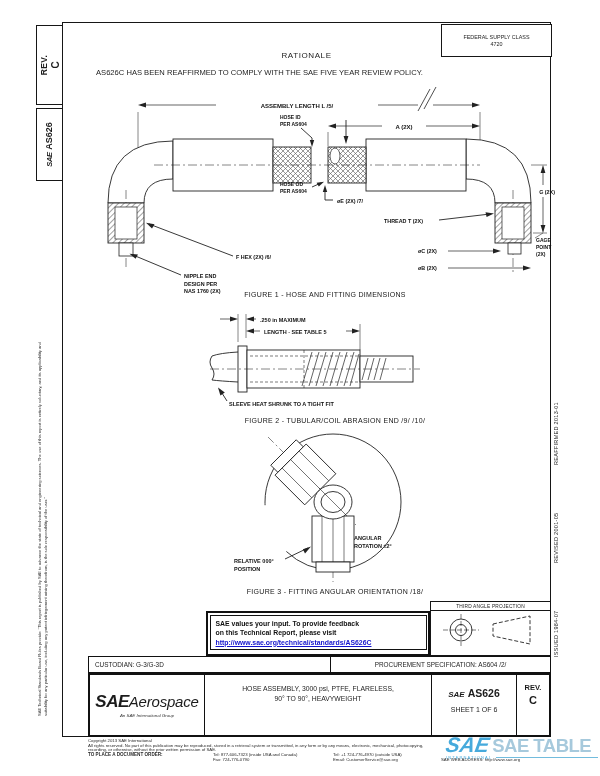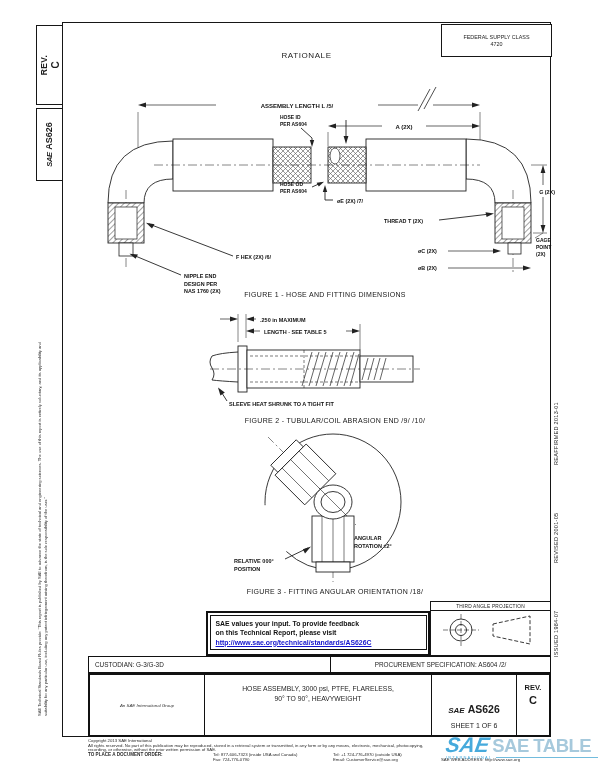--- a/index.html
+++ b/index.html
@@ -27,21 +27,21 @@
   .custo { font-size:6.4px; padding:4px 0 0 6px; }
   .procu { font-size:6.4px; text-align:center; padding-top:4px; }
   .tb { box-sizing:border-box; border:2px solid #111; display:flex; background:#fff; }
   .tb-logo { border-right:1.6px solid #111; display:flex; flex-direction:column; align-items:center; justify-content:center; }
   .brand-sae { font-style:italic; font-weight:900; font-size:17px; letter-spacing:-.5px; }
   .brand-name { font-style:italic; font-size:15px; letter-spacing:-.2px; }
   .brand-sub { font-style:italic; font-size:4.4px; margin-top:1px; color:#333; }
   .tb-mid { border-right:1.6px solid #111; }
   .tb-mid-h { font-weight:bold; font-size:9.5px; text-align:center; letter-spacing:.6px; border-bottom:1.4px solid #111; padding:2.5px 0 2px 0; }
   .tb-title { font-size:6.8px; text-align:center; line-height:9.5px; margin-top:9px; }
-  .tb-doc { border-right:1.6px solid #111; text-align:center; padding-top:24px; }
+  .tb-doc { border-right:1.6px solid #111; text-align:center; padding-top:8px; }
   .doc-sae { font-style:italic; font-weight:900; font-size:8px; margin-right:3px; }
   .doc-num { font-weight:bold; font-size:10.5px; }
   .doc-sheet { font-size:7px; margin-top:5px; }
   .tb-rev { text-align:center; padding-top:8px; }
   .tb-rev-l { font-size:7.5px; font-weight:bold; }
   .tb-rev-v { font-size:11px; font-weight:bold; margin-top:2px; }
   .wm { z-index:6; opacity:.88; width:152px; }
   .wm-row { display:flex; align-items:flex-end; }
   .wm-sae { font-style:italic; font-weight:900; font-size:21px; line-height:18px; color:#2d9fd8; transform:skewX(-10deg); display:inline-block; margin-right:3px; }
   .wm-name { font-weight:900; font-size:18.5px; line-height:17px; color:#9ac2d8; letter-spacing:-.5px; }
@@ -76,20 +76,21 @@
       <div class="tiny" style="font-size:4.1px; line-height:6.2px;">suitability for any particular use, including any patent infringement arising therefrom, is the sole responsibility of the user.”</div>
     </div>
   </div>
 
   <div class="abs bx fs-box" style="left:441px; top:24px; width:111px; height:33px;">
     <div>FEDERAL SUPPLY CLASS</div>
     <div>4720</div>
   </div>
 
   <div class="abs" style="left:62px; top:51px; width:489px; text-align:center; font-size:8px; letter-spacing:.6px;">RATIONALE</div>
+  <div class="abs" style="left:96px; top:68px; width:440px; font-size:7.6px;">AS626C HAS BEEN REAFFIRMED TO COMPLY WITH THE SAE FIVE YEAR REVIEW POLICY.</div>
 
   <svg class="abs" style="left:88px; top:86px;" width="470" height="212" viewBox="0 0 470 212">
     <defs>
       <pattern id="hatchL" patternUnits="userSpaceOnUse" width="4" height="4" patternTransform="rotate(45)">
         <rect width="4" height="4" fill="#fff"></rect>
           <line x1="0" y1="0" x2="0" y2="4" stroke="#444" stroke-width="1"></line>
       </pattern>
       <pattern id="braidP" patternUnits="userSpaceOnUse" width="5" height="5">
         <rect width="5" height="5" fill="#fff"></rect>
           <path d="M0,5 L5,0 M0,0 L5,5" stroke="#555" stroke-width="0.6"></path>
@@ -281,20 +282,23 @@
     </svg>
   </div>
 
   <div class="abs row-cells" style="left:88px; top:656px; width:463px; height:17px;">
     <div class="cell custo" style="width:242px; border-right:1.4px solid #111;">CUSTODIAN: G-3/G-3D</div>
     <div class="cell procu" style="flex:1;">PROCUREMENT SPECIFICATION: AS604 /2/</div>
   </div>
 
   <div class="abs tb" style="left:88px; top:673px; width:463px; height:64px;">
     <div class="cell tb-logo" style="width:115px;">
+      <div>
+        <span class="brand-sae">SAE</span><span class="brand-name">Aerospace</span>
+      </div>
       <div class="brand-sub">An SAE International Group</div>
     </div>
     <div class="cell tb-mid" style="width:227px;">
       <div class="tb-title">
         <div>HOSE ASSEMBLY, 3000 psi, PTFE, FLARELESS,</div>
         <div>90° TO 90°, HEAVYWEIGHT</div>
       </div>
     </div>
     <div class="cell tb-doc" style="width:85px;">
       <div>

